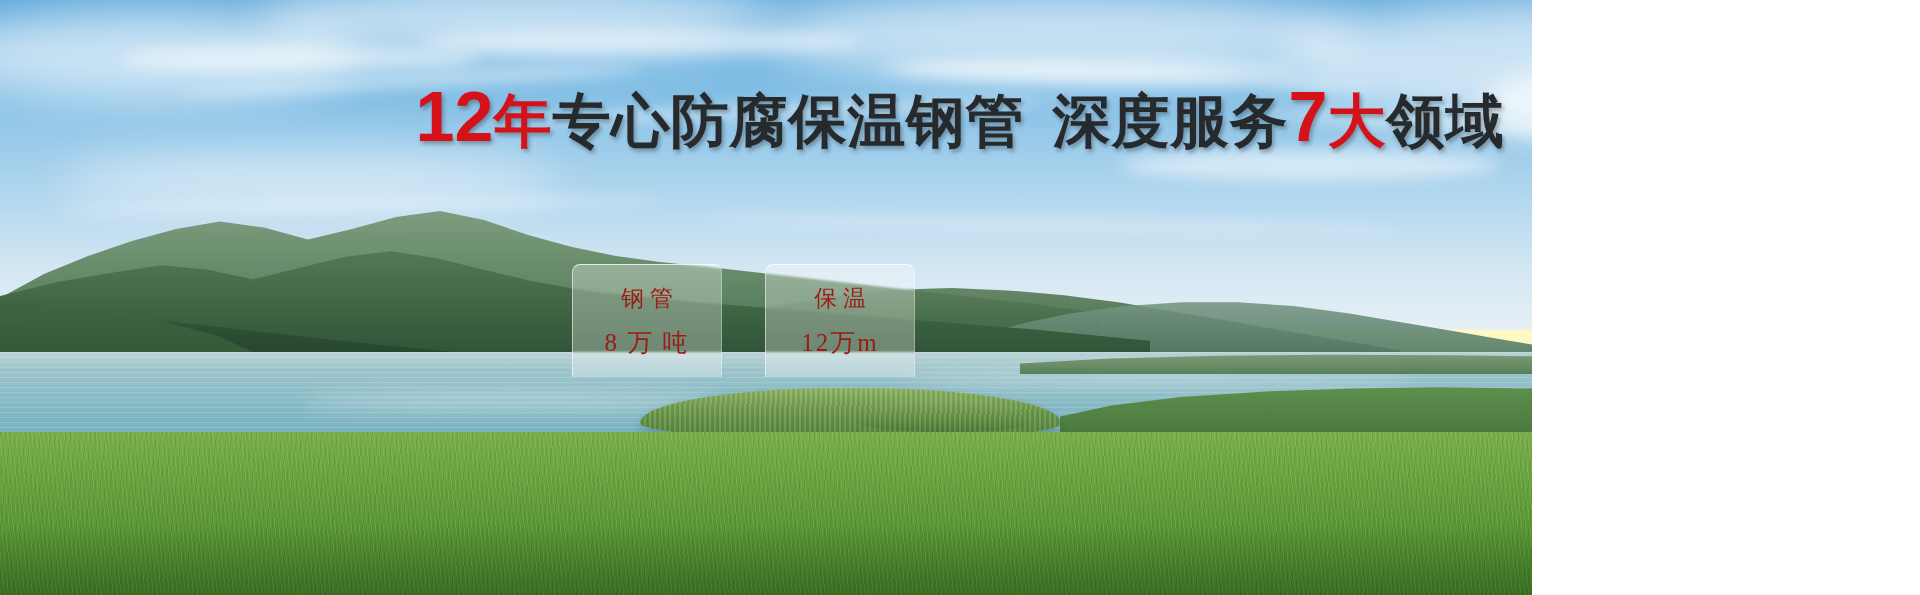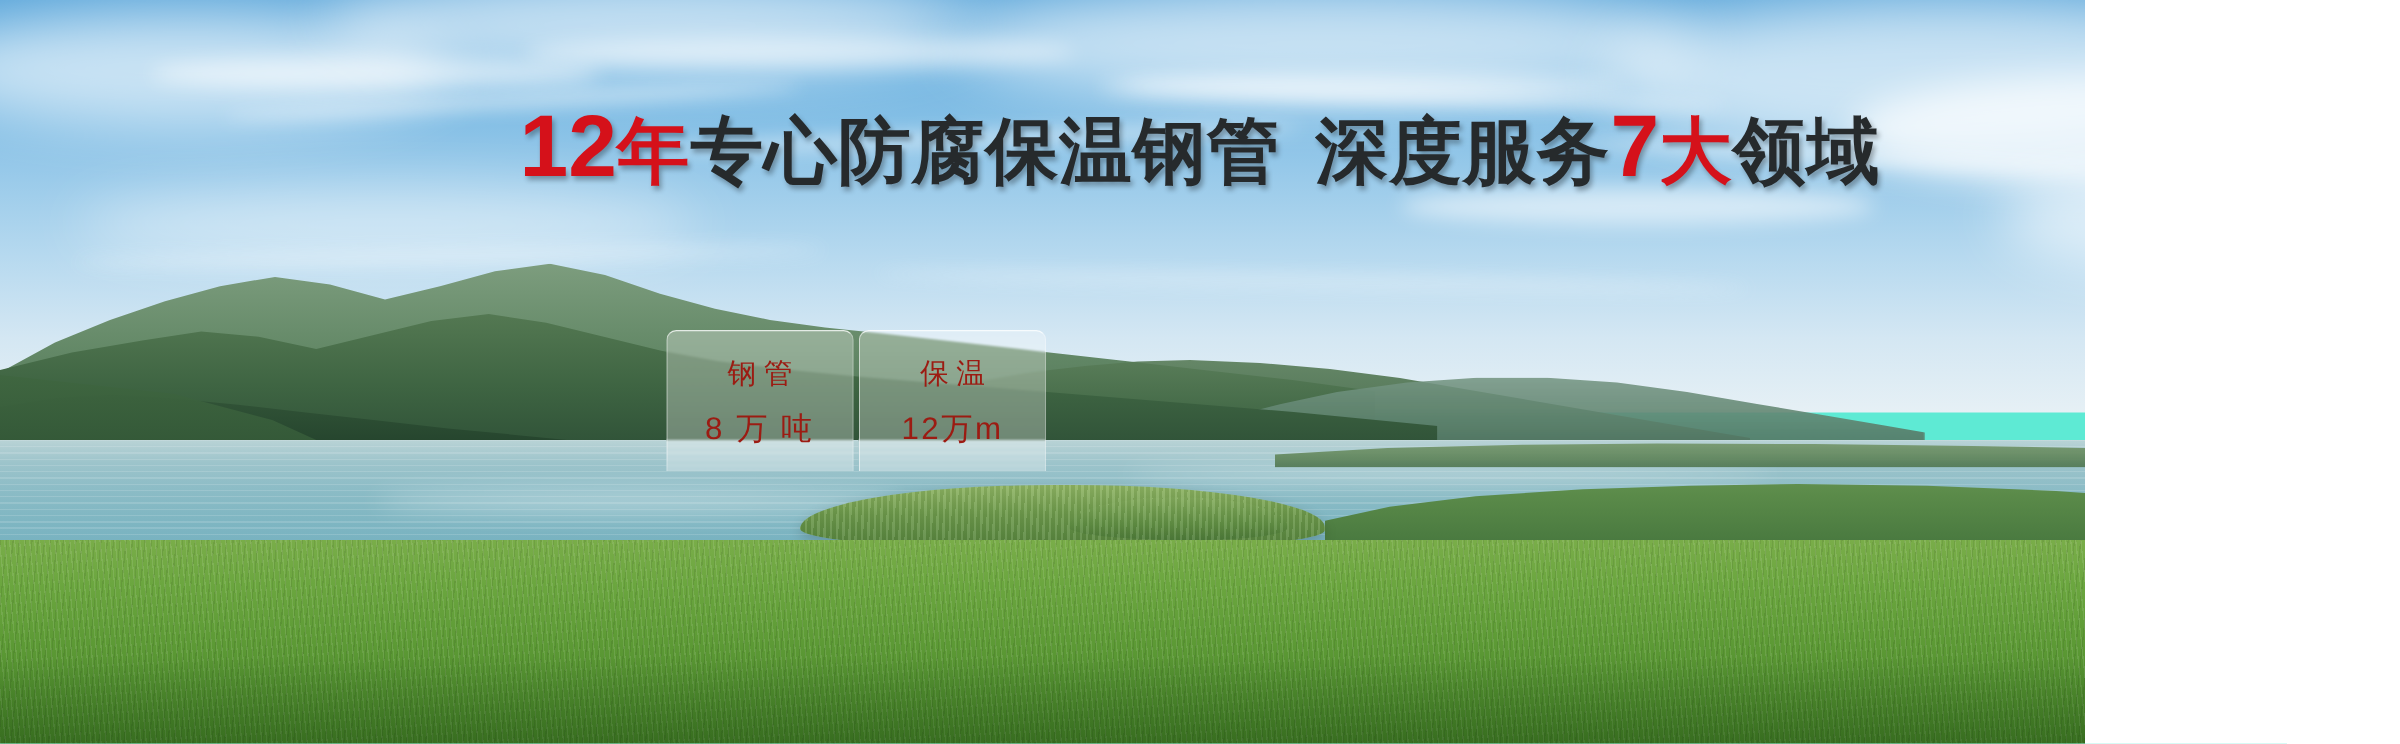--- a/index.html
+++ b/index.html
@@ -1,22 +1,22 @@
 <!DOCTYPE html>
 <html><head>
 <meta charset="utf-8">
 <style>
   html,body{margin:0;padding:0;}
   body{
     width:1920px;height:595px;overflow:hidden;
     font-family:"Liberation Sans","DejaVu Sans",sans-serif;
   }
   #banner{
-    position:relative;width:1668px;height:595px;overflow:hidden;
-    background:#5eead4;
+    position:relative;width:1532px;height:595px;overflow:hidden;
+    background:#fef9c3;
   }
 
   
   .sky{
     position:absolute;left:0;top:0;width:1920px;height:330px;
     background:
       linear-gradient(180deg,#5ea8db 0%, #73b6e2 18%, #95c8e9 40%, #b6d9ef 62%, #d4e7f3 82%, #e6f0f5 100%);
   }
   .cloud{
     position:absolute;border-radius:50%;
@@ -201,32 +201,33 @@
   .card{
     width:148px;height:112px;
     background:rgba(255,255,255,0.30);
     border-top:1px solid rgba(255,255,255,0.75);
     border-left:1px solid rgba(255,255,255,0.55);
     border-right:1px solid rgba(255,255,255,0.30);
     border-radius:8px 8px 0 0;
     display:flex;flex-direction:column;
     align-items:center;justify-content:center;
     backdrop-filter:blur(1px);
+    margin-left:39px;
   }
   .card .clabel{
     font-size:23px;line-height:26px;letter-spacing:6px;
     color:#9c1b12;font-weight:normal;
     text-indent:6px;
     margin-bottom:18px;
     font-family:"Liberation Sans","DejaVu Sans",sans-serif;
   }
   .card .cvalue{
     font-size:25px;line-height:28px;letter-spacing:2px;
     color:#9c1b12;
-    font-family:Liberation Sans, sans-serif;
+    font-family:Liberation Serif, serif;
   }
   .card .cvalue sup{font-size:15px;}
 </style>
 </head>
 <body>
 
 <div id="banner">
 
   <div class="sky">
     <div class="cloud soft" style="left:-60px;top:10px;width:420px;height:90px;"></div>

